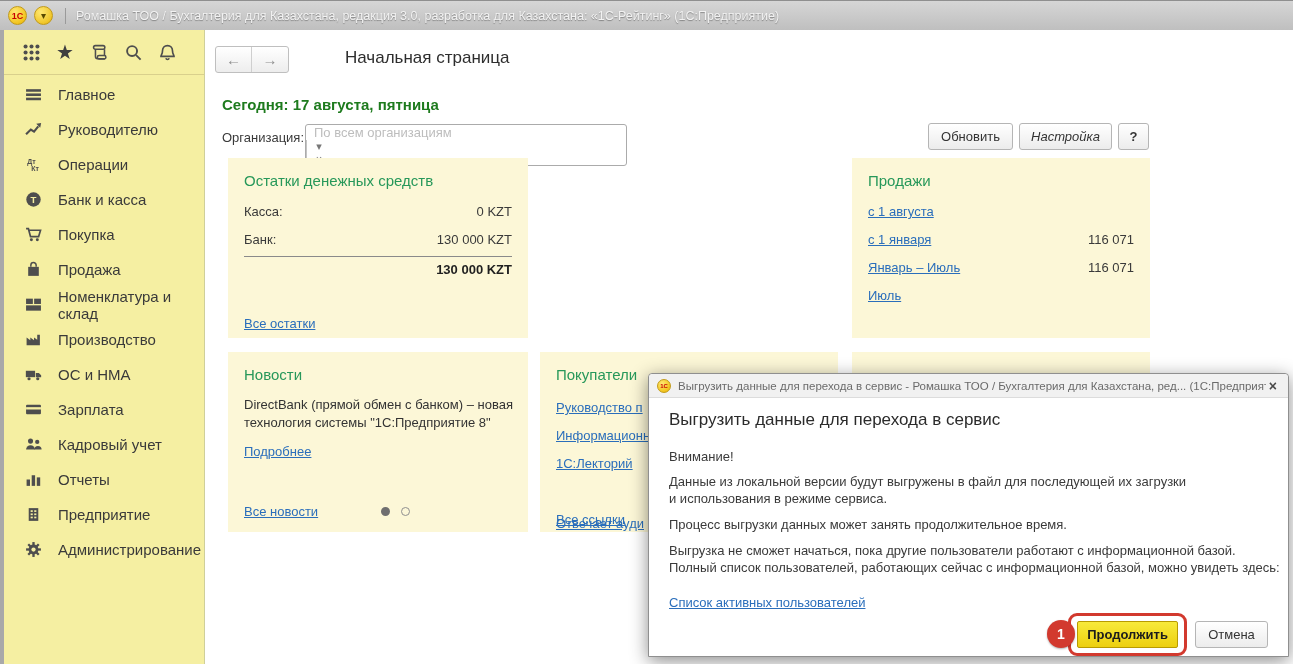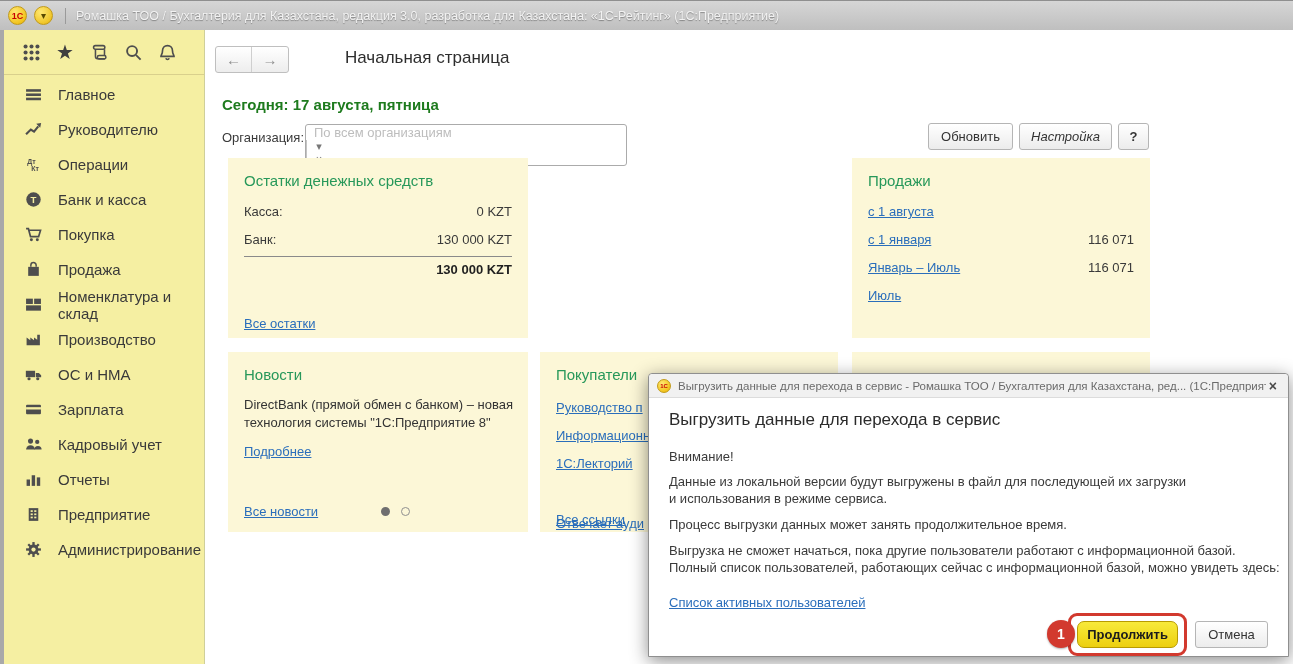--- a/index.html
+++ b/index.html
@@ -82,21 +82,21 @@
   .dlg-logo { width:14px; height:14px; border-radius:50%;
     background:radial-gradient(circle at 35% 30%,#ffe873,#f2c41d 70%,#d9a50e);
     border:1px solid #c29a18; color:#c80000; font-weight:bold; font-size:6px;
     display:flex; align-items:center; justify-content:center; flex:none; }
   .dlg-title { margin-left:7px; font-size:11.5px; color:#6b6b6b; flex:1; white-space:nowrap; overflow:hidden; }
   .dlg-close { font-size:14px; color:#4a4a4a; cursor:pointer; padding:0 3px; font-weight:bold; }
   .dlg-heading { position:absolute; left:20px; top:36px; font-size:17px; color:#2b2b2b; }
   .dlg-p { position:absolute; left:20px; color:#3a3a3a; line-height:17px; }
   .dlg-link { position:absolute; left:20px; color:#2a6ebb; text-decoration:underline; cursor:pointer; }
   .btn-continue { position:absolute; left:428px; top:247px; width:101px; height:27px;
-    background:linear-gradient(#f8ea3a,#eccf10); border:1px solid #b89b00; border-radius:7px;
+    background:linear-gradient(#f8ea3a,#eccf10); border:1px solid #b89b00; border-radius:2px;
     font-weight:bold; color:#1c1c1c; text-align:center; line-height:25px; cursor:pointer; }
   .btn-cancel { position:absolute; left:546px; top:247px; width:73px; height:27px;
     background:linear-gradient(#ffffff,#ececec); border:1px solid #b5b5b5; border-radius:3px;
     color:#333; text-align:center; line-height:25px; cursor:pointer; }
   .anno-rect { position:absolute; left:419px; top:239px; width:119px; height:43px;
     border:3px solid #d2392e; border-radius:9px; pointer-events:none; }
   .anno-badge { position:absolute; left:398px; top:246px; width:28px; height:28px; border-radius:50%;
     background:#d2392e; color:#fff; font-weight:bold; font-size:14px; text-align:center; line-height:28px;
     box-shadow:0 1px 2px rgba(0,0,0,.3); }
 </style>

